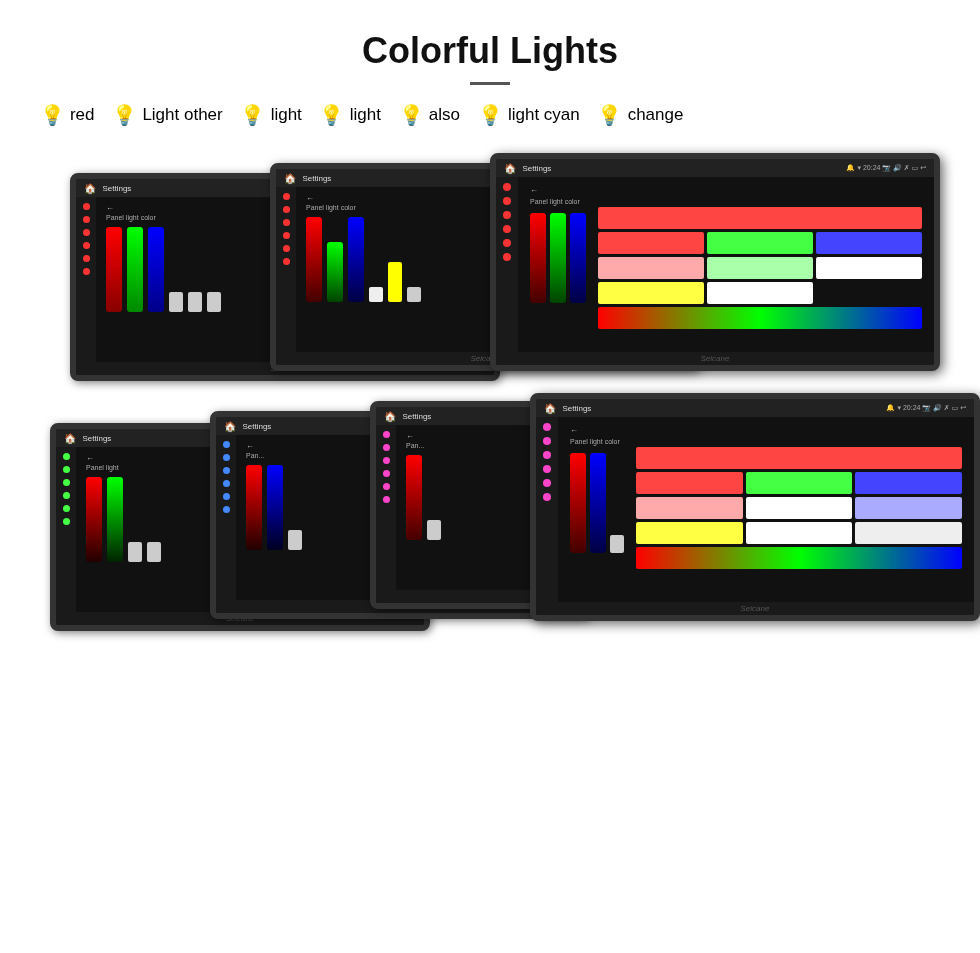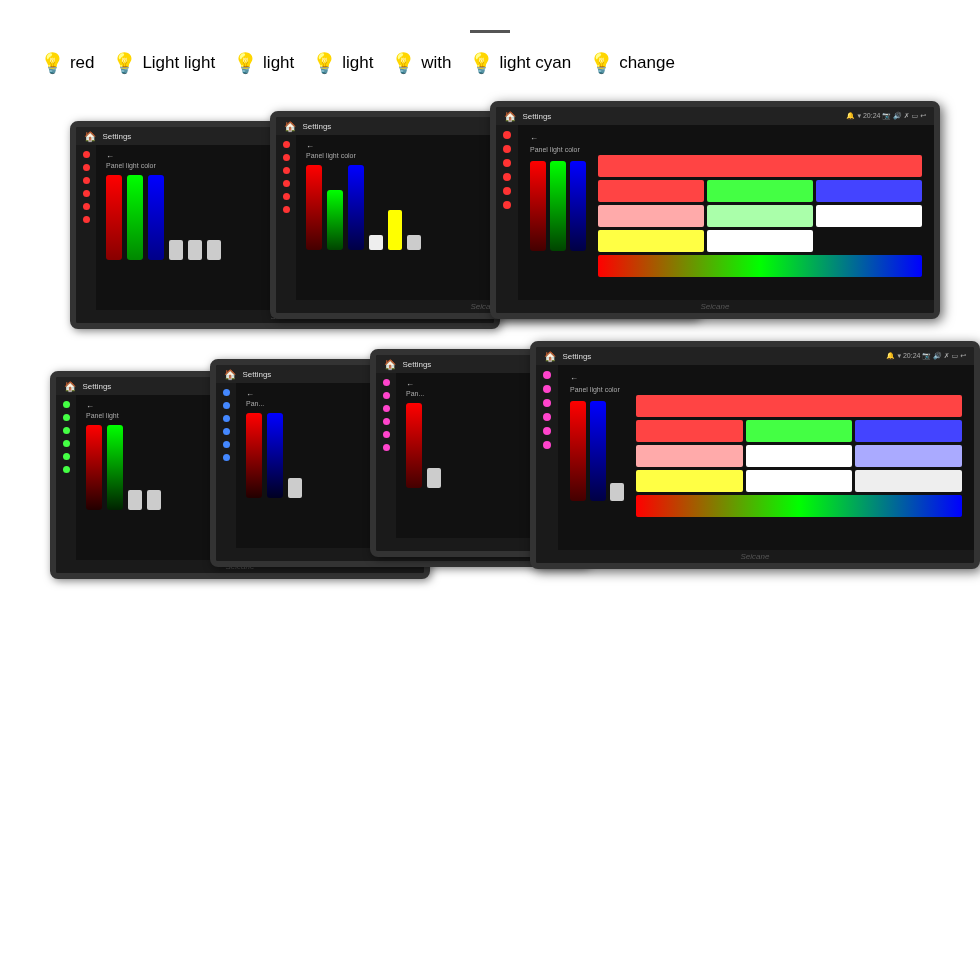--- a/index.html
+++ b/index.html
@@ -66,43 +66,44 @@
       line-height: 1;
     }
 
   </style>
 </head>
 <body>
 
 <div class="page-container">
 
   <div class="header-section">
+    <h1 class="main-title">Colorful Lights</h1>
     <div class="title-divider"></div>
   </div>
 
   <div class="color-indicators">
     <div class="color-item">
       <span class="bulb-icon" style="color:#ff2222;">💡</span>
       <span>red</span>
     </div>
     <div class="color-item">
       <span class="bulb-icon" style="color:#88bbff;">💡</span>
-      <span>Light light</span>
+      <span>Light other</span>
     </div>
     <div class="color-item">
       <span class="bulb-icon" style="color:#00cccc;">💡</span>
       <span>light</span>
     </div>
     <div class="color-item">
       <span class="bulb-icon" style="color:#3355ff;">💡</span>
       <span>light</span>
     </div>
     <div class="color-item">
       <span class="bulb-icon" style="color:#ff66cc;">💡</span>
-      <span>with</span>
+      <span>also</span>
     </div>
     <div class="color-item">
       <span class="bulb-icon" style="color:#88eeff;">💡</span>
       <span>light cyan</span>
     </div>
     <div class="color-item">
       <span class="bulb-icon" style="color:#ffdd00;">💡</span>
       <span>change</span>
     </div>
   </div>

